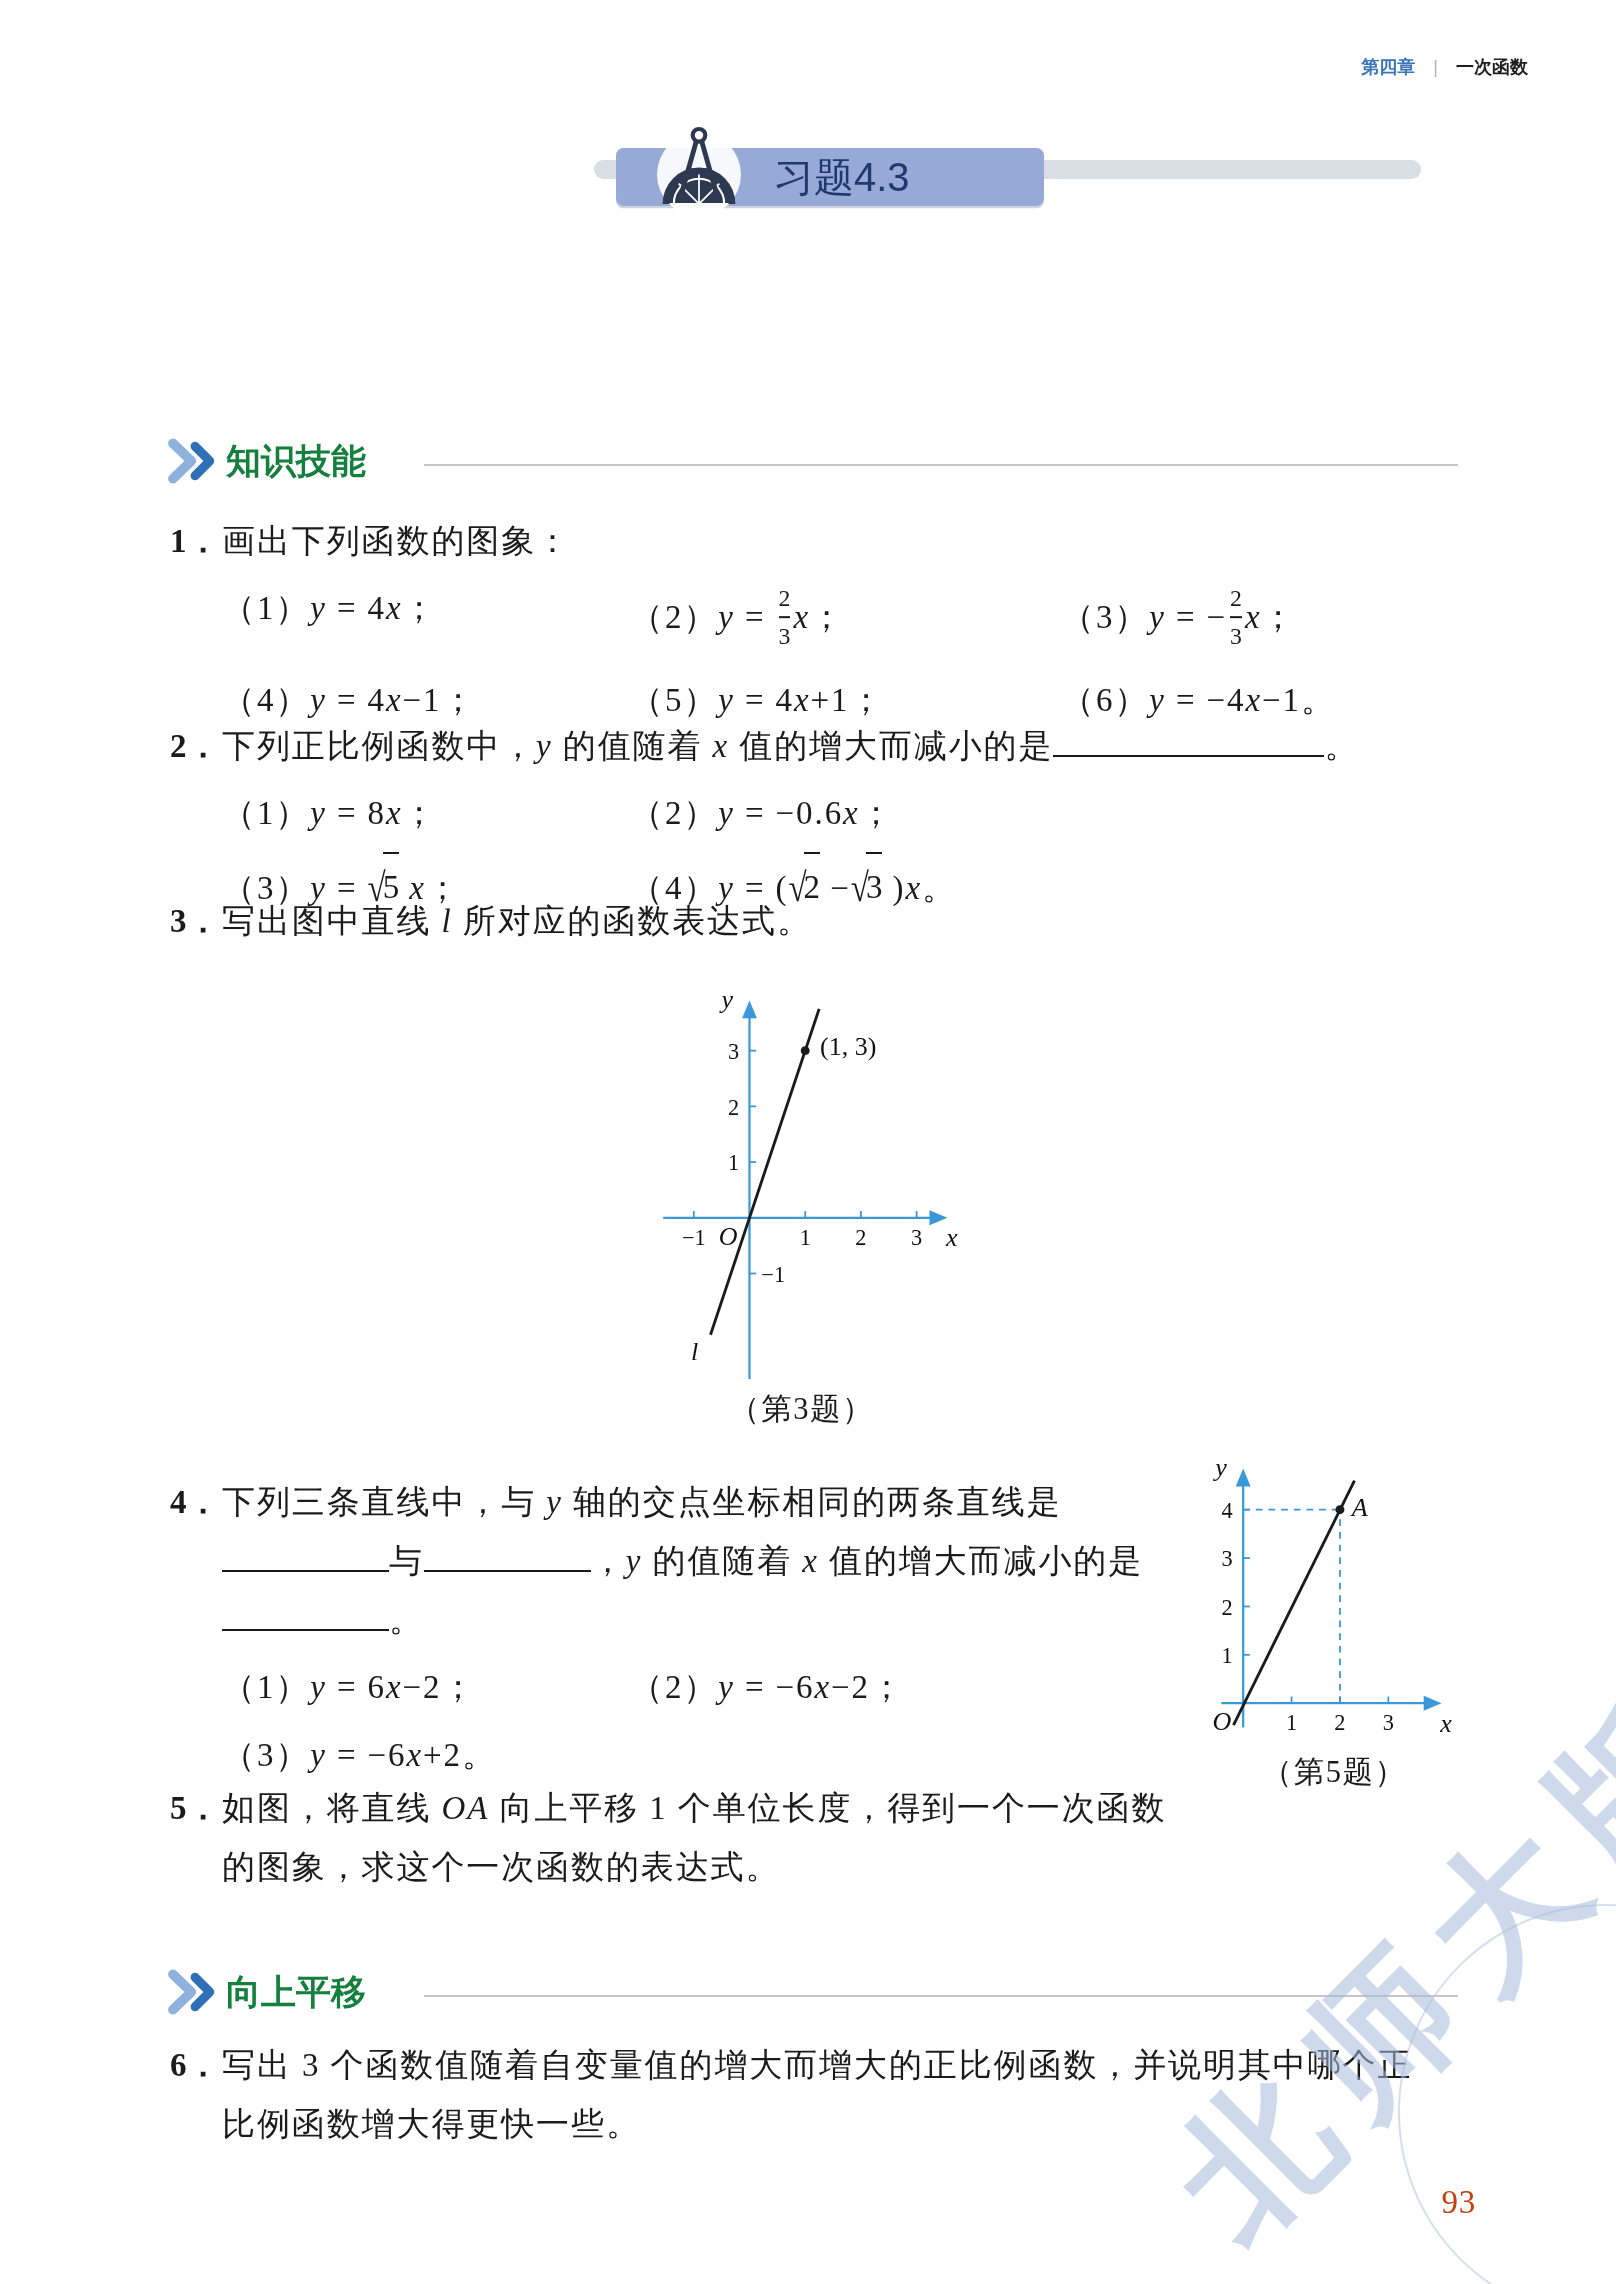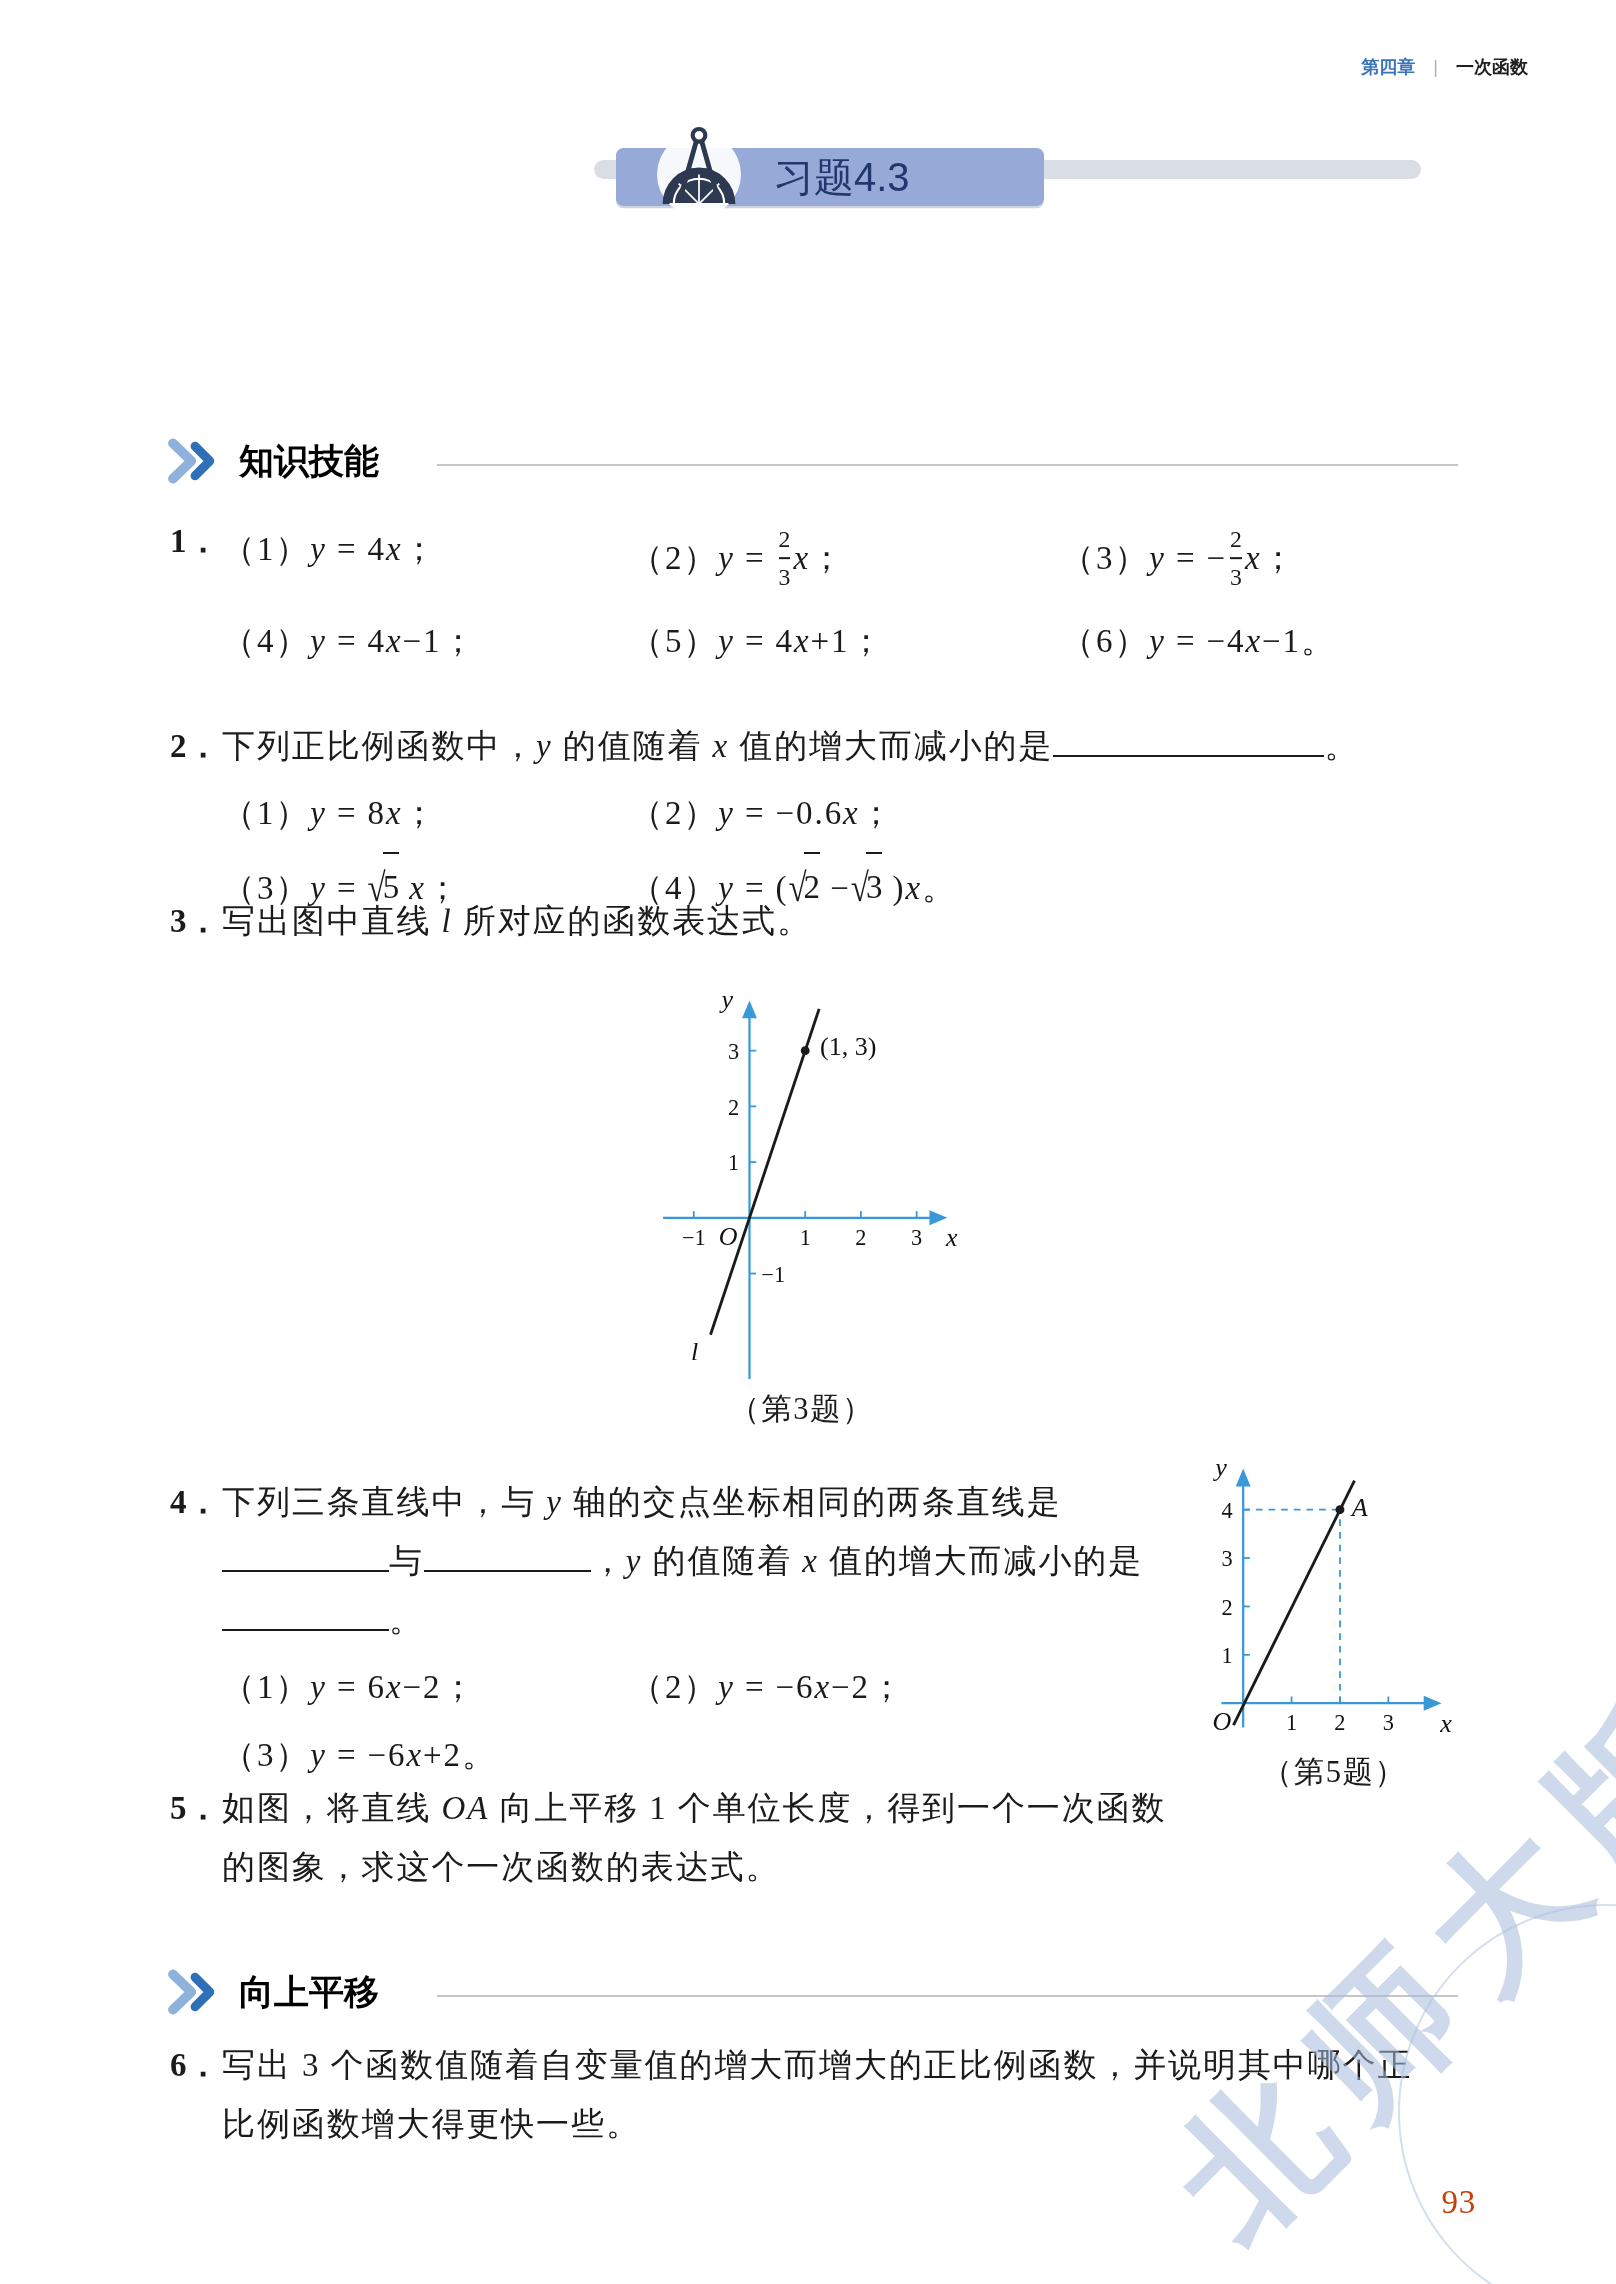--- a/index.html
+++ b/index.html
@@ -19,21 +19,21 @@
   .banner-tail{position:absolute;left:6px;top:42px;width:827px;height:19.3px;border-radius:9.7px;background:#d9dde4;}
   .banner-main{position:absolute;left:28px;top:30px;width:428px;height:58px;border-radius:7.4px;
     background:#97a9d6;box-shadow:0 2.2px 0 rgba(60,80,130,0.25);}
   .compass{position:absolute;left:62px;top:0;width:98px;height:106px;}
   .banner-label{position:absolute;left:186px;top:30px;width:260px;height:58px;line-height:58px;
     font-family:"Liberation Sans","DejaVu Sans",sans-serif;font-weight:normal;font-size:40px;color:#21386e;}
   
   .section-head{position:absolute;left:167px;width:1291px;display:flex;align-items:center;height:48px;}
   .section-head .chev{width:59px;height:46px;flex:none;}
   .section-title{font-family:"Liberation Sans","DejaVu Sans",sans-serif;font-weight:bold;
-    font-size:35px;color:#000000;margin-left:13px;white-space:nowrap;}
+    font-size:35px;color:#15803d;margin-left:0;white-space:nowrap;}
   .section-rule{flex:1;height:2.2px;background:#c6c6c6;margin-left:58px;margin-top:7.4px;}
   #s1{top:437px;} #s2{top:1968px;}
   
   .prob{position:absolute;left:170px;display:flex;font-size:33px;line-height:59px;letter-spacing:1.9px;color:#1b1b1b;}
   .pnum{flex:none;width:52px;font-weight:bold;letter-spacing:0;}
   .pbody{flex:1;min-width:0;}
   #p1{top:512px;width:1282px;}
   #p2{top:717px;width:1282px;}
   #p3{top:892px;width:1282px;}
   #p4{top:1473px;width:989px;}
@@ -105,20 +105,21 @@
     <polyline points="8,7 33,31 8,55" fill="none" stroke="#8fb2dd" stroke-width="13" stroke-linecap="round" stroke-linejoin="round"></polyline>
     <polyline points="38,11 58,31 38,51" fill="none" stroke="#2f6fb8" stroke-width="12" stroke-linecap="round" stroke-linejoin="round"></polyline>
   </svg>
   <span class="section-title">知识技能</span>
   <div class="section-rule"></div>
 </div>
 
 <div class="prob" id="p1">
   <span class="pnum">1．</span>
   <div class="pbody">
+    <div class="stem">画出下列函数的图象：</div>
     <div class="grid3">
       <span>（1）<i>y</i> = 4<i>x</i>；</span>
       <span>（2）<i>y</i> = <span class="frac">
             <span class="fnum">2</span>
             <span class="fden">3</span>
           </span><i>x</i>；</span>
       <span>（3）<i>y</i> = −<span class="frac">
             <span class="fnum">2</span>
             <span class="fden">3</span>
           </span><i>x</i>；</span>

